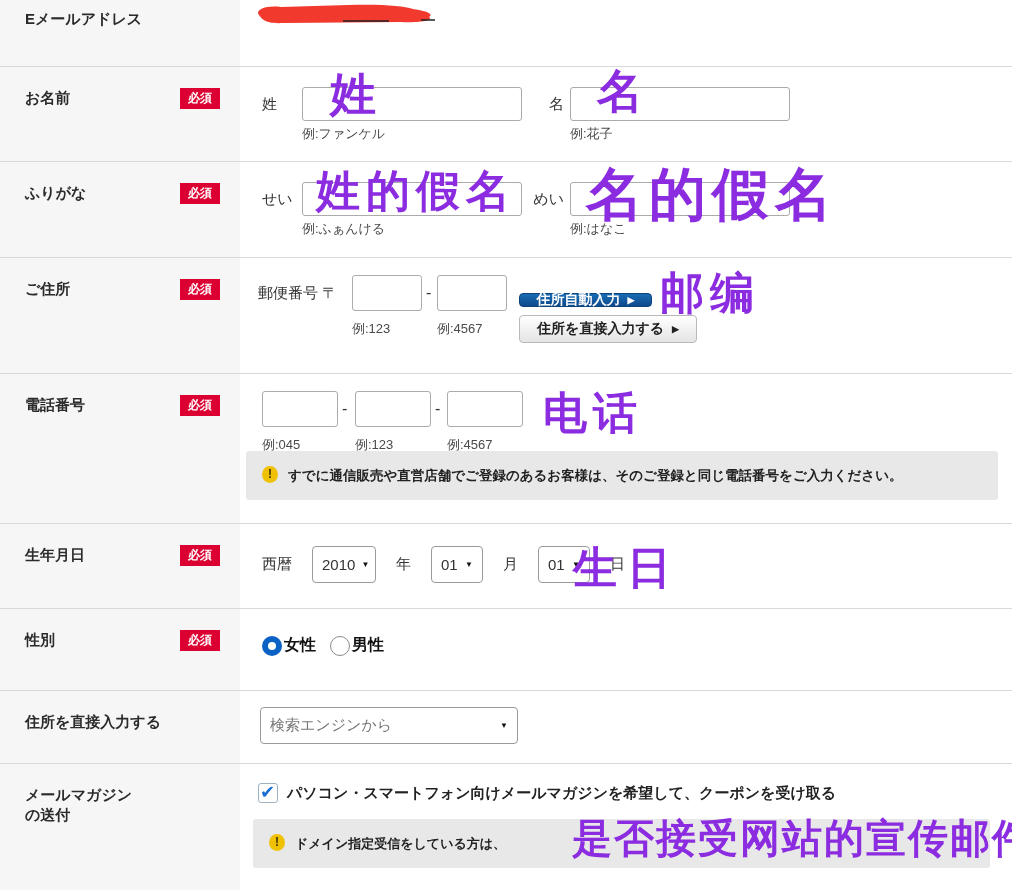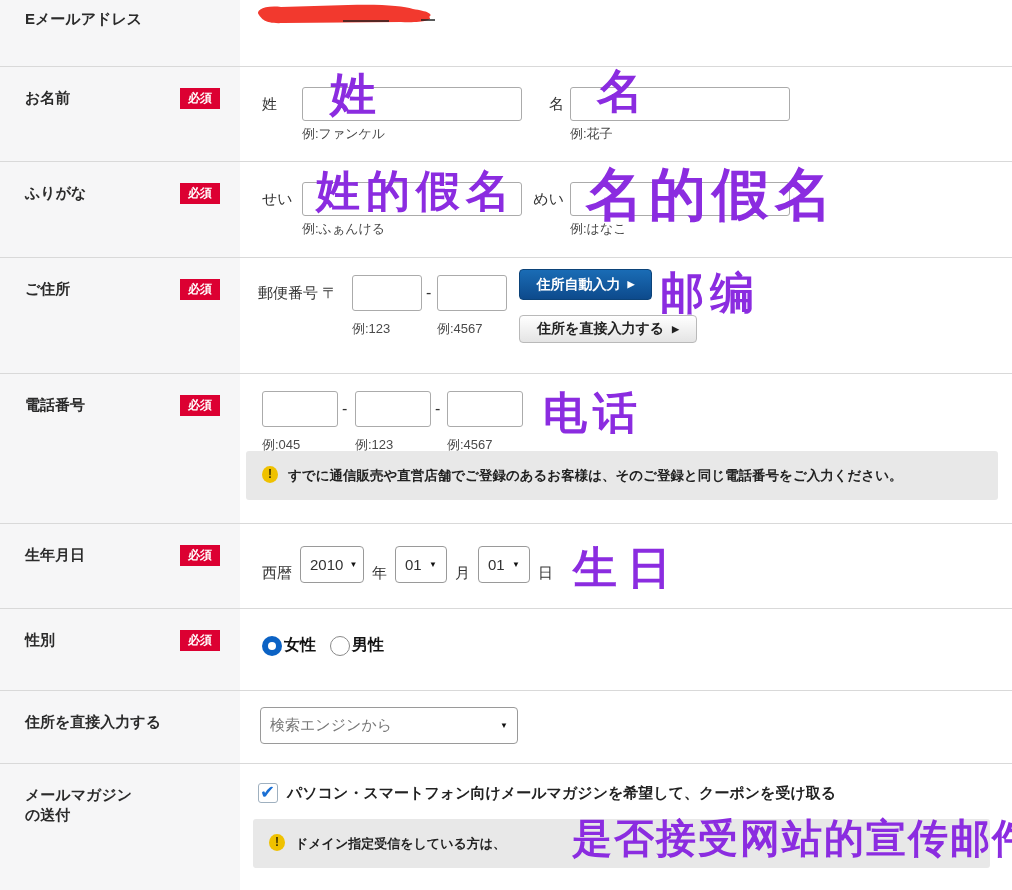--- a/index.html
+++ b/index.html
@@ -37,21 +37,21 @@
   .fld-col .inp { width:220px; }
   .gap8 { margin-left:8px; }
 
   
   .postal-lab { position:absolute; left:18px; top:26px; font-size:15px; color:#333; }
   .addr-inp1 { position:absolute; left:112px; top:17px; width:70px; height:36px; }
   .addr-inp2 { position:absolute; left:197px; top:17px; width:70px; height:36px; }
   .addr-dash1 { position:absolute; left:186px; top:26px; color:#333; }
   .addr-hint1 { position:absolute; left:112px; top:58px; }
   .addr-hint2 { position:absolute; left:197px; top:58px; }
-  .btn-blue { position:absolute; left:279px; top:11px; width:133px; height:31px;
+  .btn-blue { position:absolute; left:279px; top:35px; width:133px; height:14px;
               background:linear-gradient(#1a6cb5,#0d4a8c); border:1px solid #0c4379; border-radius:4px;
               color:#fff; font-size:14px; font-weight:bold; display:flex; align-items:center; justify-content:center;
               gap:7px; cursor:pointer; }
   .btn-gray { position:absolute; left:279px; top:57px; width:178px; height:28px;
               background:linear-gradient(#ffffff,#e4e4e4); border:1px solid #b9b9b9; border-radius:4px;
               color:#222; font-size:14px; font-weight:bold; display:flex; align-items:center; justify-content:center;
               gap:8px; cursor:pointer; }
   .arrow { font-size:9px; line-height:1; }
 
   
@@ -64,21 +64,21 @@
 
   .note { position:absolute; background:#e8e8e8; border-radius:3px; display:flex; gap:10px;
           padding:14px 16px; align-items:flex-start; }
   .note-phone { left:6px; top:77px; width:752px; }
   .note-mail  { left:13px; top:55px; width:737px; }
   .warn { width:16px; height:17px; border-radius:50%; background:#efc100; color:#3a2f00;
           font-size:12px; font-weight:bold; text-align:center; line-height:17px; flex-shrink:0; margin-top:1px; }
   .note-txt { font-size:13.5px; font-weight:bold; color:#222; line-height:21px; }
 
   
-  .birth-line { display:flex; align-items:flex-end; padding:22px 0 0 22px; gap:8px; }
+  .birth-line { display:flex; align-items:center; padding:22px 0 0 22px; gap:20px; }
   .jp { font-size:15px; color:#333; }
   .sel { border:1px solid #9a9a9a; border-radius:4px; background:#fff; height:37px;
          display:flex; align-items:center; justify-content:space-between; padding:0 9px;
          font-size:15px; color:#333; cursor:pointer; }
   .sel-year { width:64px; } .sel-md { width:52px; }
   .sel-caret { font-size:8px; color:#111; margin-left:6px; }
 
   
   .gender-line { display:flex; align-items:center; padding:26px 0 0 22px; gap:14px; }
   .radio-on { width:20px; height:20px; border-radius:50%; background:#0b62c4; position:relative; flex-shrink:0; }

